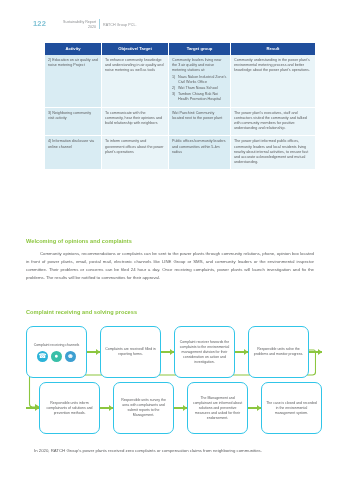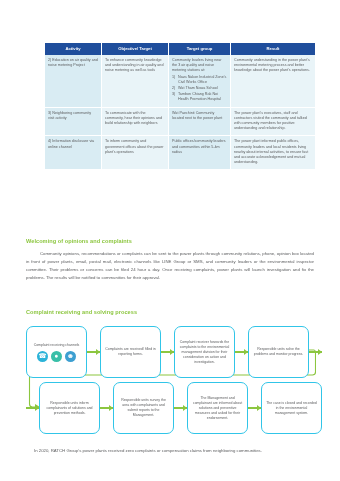--- a/index.html
+++ b/index.html
@@ -121,20 +121,29 @@
   .ic.b{background:#3d9fd1;}
 
   
   .wrap{position:absolute;left:0;top:0;width:290px;height:120px;pointer-events:none;}
 </style>
 </head>
 <body>
 
 <div class="page">
 
+  <div class="pg-header">
+    <span class="pg-num">122</span>
+    <span class="pg-report">
+      <span>Sustainability Report</span><br>
+      <span>2020</span>
+    </span>
+    <span class="pg-rule"></span>
+    <span class="pg-brand">RATCH Group PCL.</span>
+  </div>
 
   <table class="tbl">
     <thead>
       <tr>
         <th class="c1">Activity</th>
         <th class="c2">Objective/ Target</th>
         <th class="c3">Target group</th>
         <th class="c4">Result</th>
       </tr>
     </thead>

